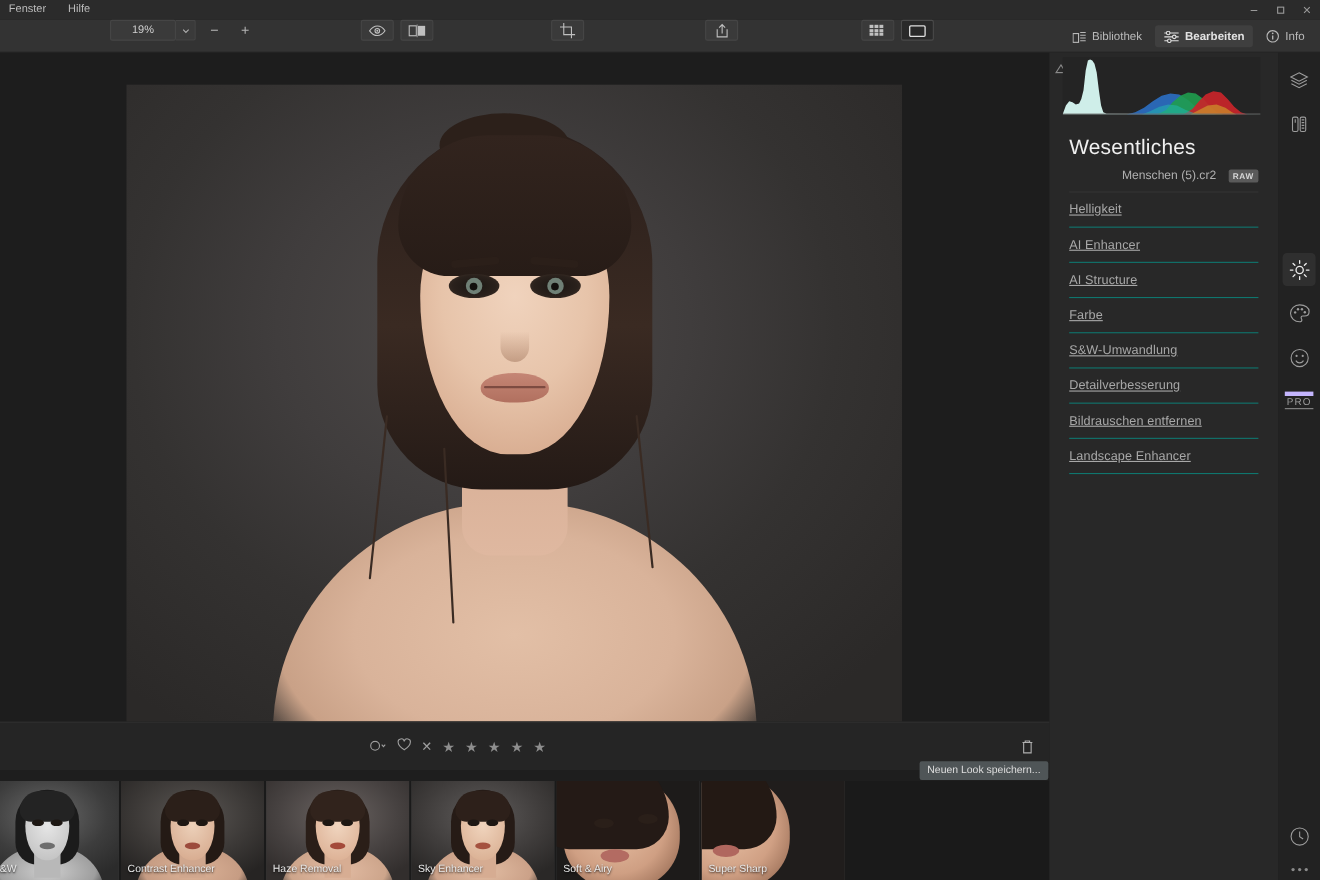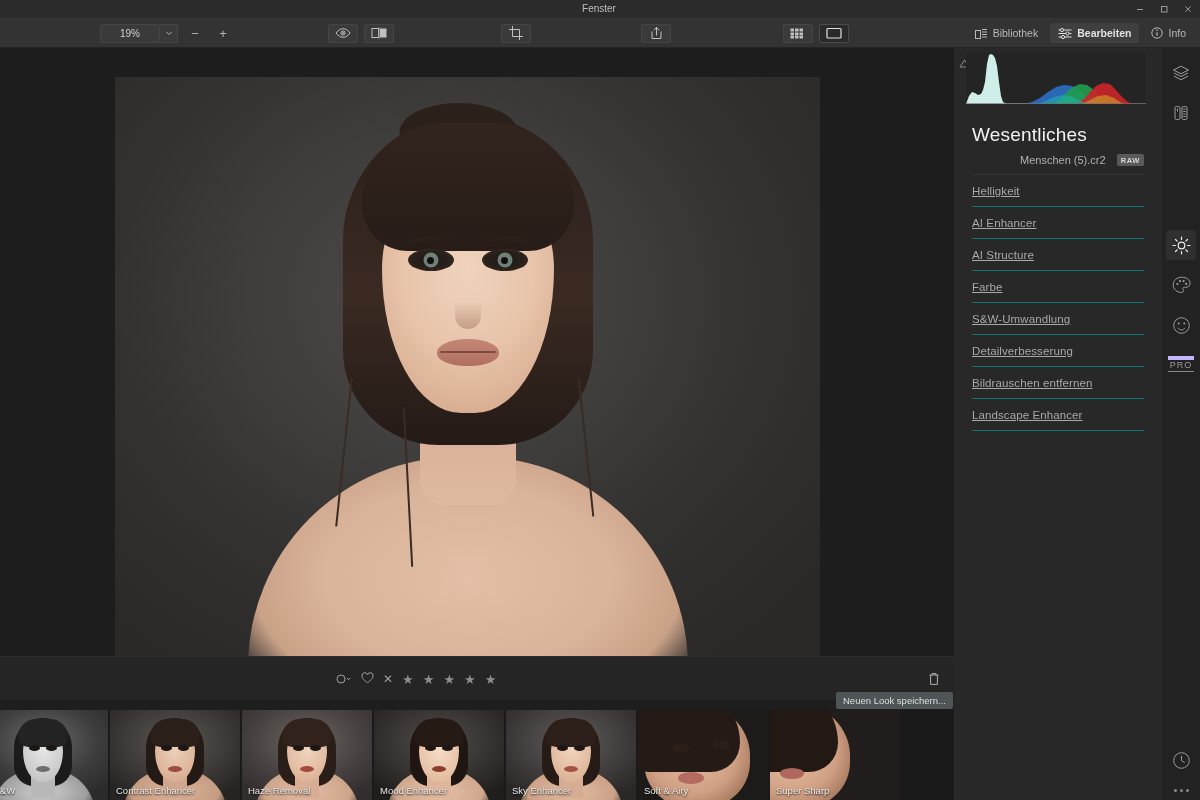--- a/index.html
+++ b/index.html
@@ -8,42 +8,42 @@
     background: #1e1e1e;
     font-family: "Liberation Sans", sans-serif;
     overflow: hidden;
     color: #c8c8c8;
   }
   #app { position: relative; width: 1200px; height: 800px; background: #1e1e1e; }
 
   
   .menubar {
     position: absolute; top: 0; left: 0; width: 1200px; height: 18px;
-    background: #2b2b2b; display: flex; align-items: center; flex-direction: column;
+    background: #2b2b2b; display: flex; align-items: center;
   }
   .menu-item {
     font-size: 10px; color: #bdbdbd; padding: 0 10px; line-height: 18px;
     height: 18px; white-space: nowrap;
   }
   .menu-item:first-child { padding-left: 8px; }
   .win-ctrls {
     position: absolute; right: 0; top: 0; height: 18px; display: flex; align-items: center;
   }
   .win-btn {
     width: 24px; height: 18px; display: flex; align-items: center; justify-content: center;
     color: #9a9a9a; font-size: 10px; line-height: 1;
   }
   .win-btn svg { display: block; }
 
   
   .toolbar {
     position: absolute; top: 18px; left: 0; width: 1200px; height: 30px;
     background: #333333; border-bottom: 1px solid #242424;
   }
-  .tb-group { position: absolute; top: 0; height: 30px; display: flex; align-items: center; gap: 6px; }
+  .tb-group { position: absolute; top: 0; height: 30px; display: flex; align-items: flex-start; gap: 6px; }
   .zoom-box {
     width: 60px; height: 19px; background: #3a3a3a; border: 1px solid #454545;
     border-radius: 2px; display: flex; align-items: center; justify-content: center;
     font-size: 10px; color: #d0d0d0; position: relative;
   }
   .zoom-caret {
     width: 18px; height: 19px; background: #3a3a3a; border: 1px solid #454545;
     border-left: none; border-radius: 0 2px 2px 0; display: flex;
     align-items: center; justify-content: center;
   }
@@ -469,34 +469,20 @@
         <div class="th-neck" style="background:#d7ad93;"></div>
         <div class="th-face" style="background:radial-gradient(ellipse 70% 62% at 50% 42%,#f0d5bf,#dcb094);"></div>
         <div class="th-bangs" style="background:#31231c;"></div>
         <div class="th-eye l"></div>
           <div class="th-eye r"></div>
         <div class="th-lips" style="background:#a44a3a;"></div>
       </div>
       <div class="preset-label">Haze Removal</div>
     </div>
 
-    <div class="preset">
-      <div class="th">
-        <div class="th-bg" style="background:radial-gradient(ellipse 70% 70% at 50% 35%,#514d4b,#35312f 60%,#201e1d);"></div>
-        <div class="th-body" style="background:radial-gradient(ellipse 60% 70% at 50% 50%,#e6c2a9,#cfa78d 70%,rgba(150,110,90,0));"></div>
-        <div class="th-hair" style="background:#1f1612;"></div>
-        <div class="th-neck" style="background:#dfb69c;"></div>
-        <div class="th-face" style="background:radial-gradient(ellipse 70% 62% at 50% 42%,#f6dcc6,#e2b99d);"></div>
-        <div class="th-bangs" style="background:#261a15;"></div>
-        <div class="th-eye l"></div>
-          <div class="th-eye r"></div>
-        <div class="th-lips" style="background:#8e3c30;"></div>
-      </div>
-      <div class="preset-label">Mood Enhancer</div>
-    </div>
 
 
     <div class="preset">
       <div class="th">
         <div class="th-bg" style="background:radial-gradient(ellipse 70% 70% at 50% 35%,#5f5c5b,#3f3c3b 60%,#2a2827);"></div>
         <div class="th-body" style="background:radial-gradient(ellipse 60% 70% at 50% 50%,#e2bda3,#cba188 70%,rgba(150,110,90,0));"></div>
         <div class="th-hair" style="background:#261b16;"></div>
         <div class="th-neck" style="background:#d6ac92;"></div>
         <div class="th-face" style="background:radial-gradient(ellipse 70% 62% at 50% 42%,#f0d4bd,#dab093);"></div>
         <div class="th-bangs" style="background:#2d201a;"></div>

